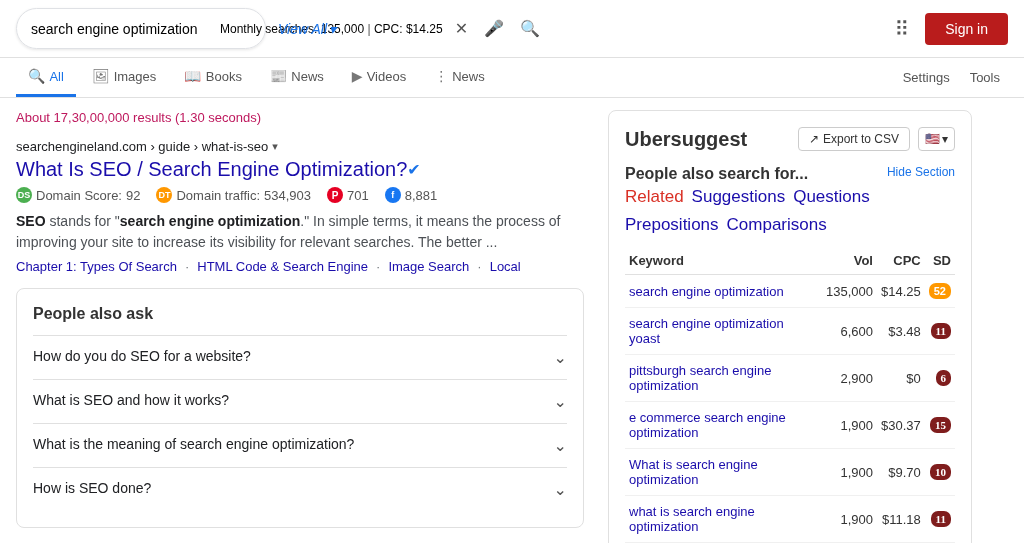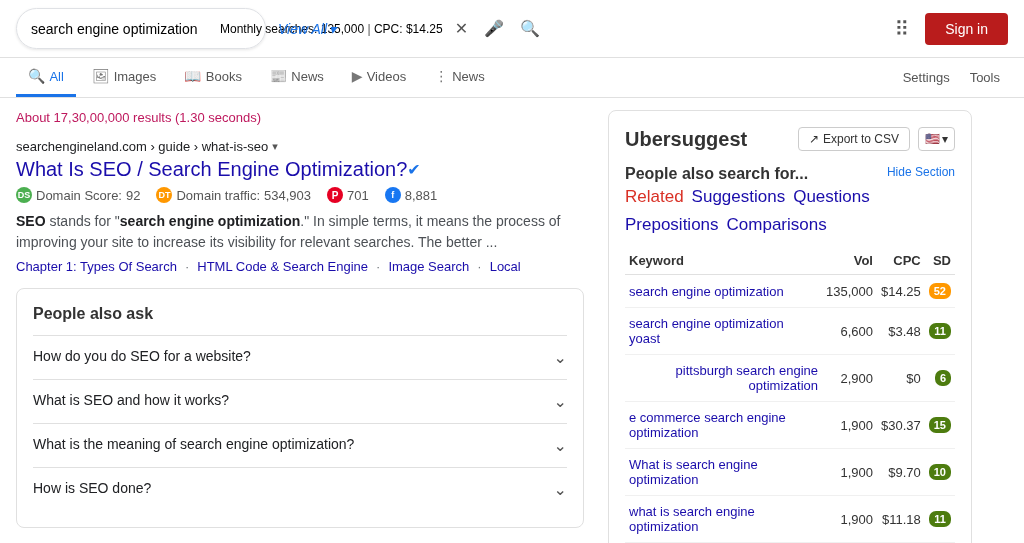--- a/index.html
+++ b/index.html
@@ -324,21 +324,21 @@
     }
     .kw-table td.right { text-align: right; }
     .sd-badge {
       display: inline-block;
       border-radius: 7px;
       padding: 2px 5px;
       font-size: 11px;
       font-weight: bold;
       color: #fff;
     }
-    .sd-green { background: #4d7c0f; }
+    .sd-green { background: #7f1d1d; font-family: Liberation Serif, serif; }
     .sd-orange { background: #FF9800; }
   </style>
 </head>
 <body>
 
 <div class="header">
   <div class="search-bar-wrap">
     <input class="search-input" type="text" value="search engine optimization" style="">
     <span class="search-metrics">
       <span>Monthly searches:</span>
@@ -504,21 +504,21 @@
       <td class="right">$14.25</td>
       <td class="right"><span class="sd-badge sd-orange">52</span></td>
     </tr>
             <tr>
       <td style="cursor:pointer;color:#1a0dab;">search engine optimization yoast</td>
       <td class="right">6,600</td>
       <td class="right">$3.48</td>
       <td class="right"><span class="sd-badge sd-green">11</span></td>
     </tr>
             <tr>
-      <td style="cursor:pointer;color:#1a0dab;text-align:right;">pittsburgh search engine optimization</td>
+      <td style="cursor:pointer;color:#1a0dab;">pittsburgh search engine optimization</td>
       <td class="right">2,900</td>
       <td class="right">$0</td>
       <td class="right"><span class="sd-badge sd-green">6</span></td>
     </tr>
             <tr>
       <td style="cursor:pointer;color:#1a0dab;">e commerce search engine optimization</td>
       <td class="right">1,900</td>
       <td class="right">$30.37</td>
       <td class="right"><span class="sd-badge sd-green">15</span></td>
     </tr>

